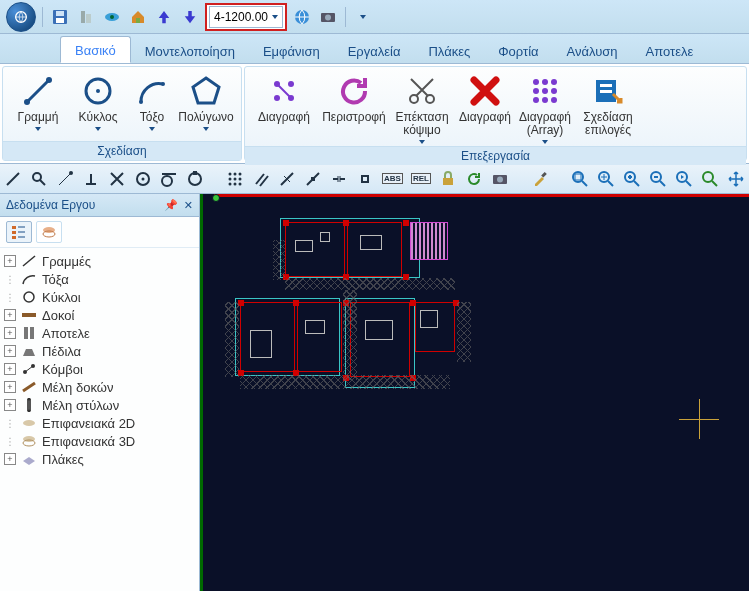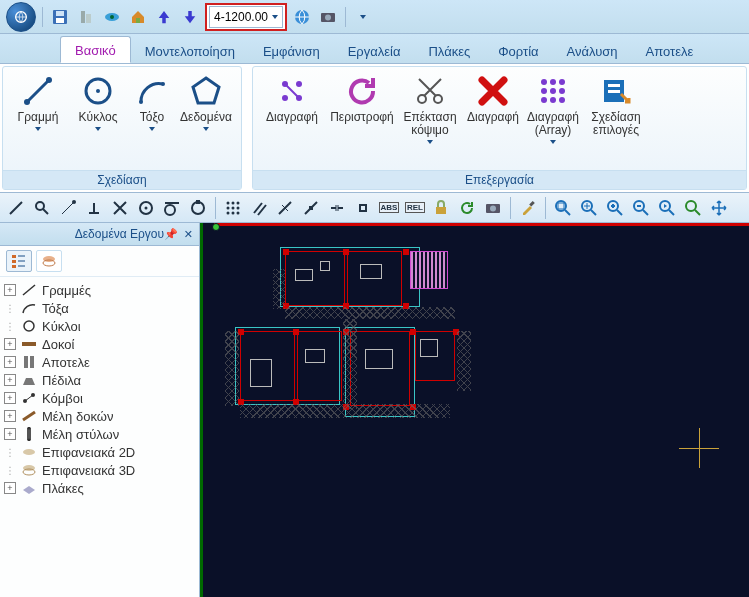--- a/index.html
+++ b/index.html
@@ -34,58 +34,58 @@
   .tabstrip {
     height: 30px; background: linear-gradient(#cde6f7,#c2deee);
     display:flex; align-items:flex-end; padding: 0 4px 0 60px; gap:0;
     border-bottom:1px solid #9db9d4;
   }
   .tab {
     padding: 6px 14px 4px; font-size:13px; color:#1b4f88; cursor:pointer;
   }
   .tab.active {
     background:#fff; border:1px solid #9db9d4; border-bottom:1px solid #fff;
-    border-radius:3px 3px 0 0; color:#a21caf;
+    border-radius:3px 3px 0 0; color:#3b82f6;
   }
 
   
   .ribbon {
-    height: 129px; background:#fff; border-bottom:1px solid #9db9d4;
-    display:flex; gap:10px; padding:2px;
+    height: 100px; background:#fff; border-bottom:1px solid #9db9d4;
+    display:flex; gap:2px; padding:2px;
   }
   .group {
     border:1px solid #c7dff0; border-radius:3px; display:flex; flex-direction:column;
     background:linear-gradient(#fdfefe,#eaf3fa);
   }
   .group-body { flex:1; display:flex; align-items:flex-start; padding:4px 6px 0; gap:2px; }
   .group-title { text-align:center; font-size:12px; color:#1b4f88; padding:2px 0; background:#d5e8f6; border-top:1px solid #c7dff0;}
   .big-btn {
     display:flex; flex-direction:column; align-items:center; justify-content:flex-start;
     width:58px; padding:2px 0; font-size:12px; color:#333; gap:2px; text-align:center;
     cursor:pointer; border-radius:3px;
   }
   .big-btn .ico { width:36px; height:36px; display:flex; align-items:center; justify-content:center; }
   .big-btn .lbl { line-height:1.1; }
   .big-btn .caret { width:0;height:0;border-left:3px solid transparent;border-right:3px solid transparent;border-top:4px solid #1b4f88; margin-top:1px;}
 
   
   .toolstrip {
     height: 30px; background:linear-gradient(#eaf3fa,#d5e8f6);
     border-bottom:1px solid #9db9d4;
-    display:flex; align-items:center; gap:2px; padding:0 4px;
+    display:flex; align-items:center; gap:8px; padding:0 4px;
   }
   .tool { width:24px; height:24px; display:flex; align-items:center; justify-content:center; border-radius:2px; cursor:pointer;}
   .tsep { width:1px; height:22px; background:#9db9d4; margin:0 3px; }
 
   
   .workarea { display:flex; height:397px; }
   .sidepanel { width:200px; border-right:1px solid #9db9d4; display:flex; flex-direction:column; background:#fdfefe;}
   .panel-hdr {
     background:linear-gradient(#d5e8f6,#c2deee); color:#1b4f88; font-size:12px;
-    padding:4px 6px; display:flex; align-items:center; justify-content:flex-end;
+    padding:4px 6px; display:flex; align-items:center; justify-content:space-between;
     border-bottom:1px solid #9db9d4;
   }
   .panel-hdr .ctrls { display:flex; gap:6px; }
   .panel-tabs { display:flex; gap:4px; padding:4px 6px; border-bottom:1px solid #e0ecf5;}
   .ptab { width:26px; height:22px; border:1px solid #c7dff0; display:flex; align-items:center; justify-content:center; border-radius:2px; background:#fff;}
   .ptab.active { background:#eaf3fa; border-color:#9db9d4; }
   .tree { flex:1; overflow:auto; padding:4px 2px; font-size:13px; color:#333; }
   .node { display:flex; align-items:center; gap:4px; padding:1px 2px; white-space:nowrap;}
   .exp { width:12px; height:12px; border:1px solid #888; font-size:9px; line-height:10px; text-align:center; color:#555; background:#fff;}
   .vdots { color:#aaa; font-size:10px; width:12px; text-align:center;}
@@ -232,21 +232,21 @@
           </div>
         <div class="lbl">Τόξο</div>
         <div class="caret"></div>
       </div>
       <div class="big-btn">
         <div class="ico">
             <svg width="34" height="34" viewBox="0 0 34 34">
               <path d="M17 4 L30 13 L25 29 L9 29 L4 13 Z" stroke="#1b4f88" stroke-width="3" fill="none"></path>
             </svg>
           </div>
-        <div class="lbl">Δεδομένα</div>
+        <div class="lbl">Πολύγωνο</div>
         <div class="caret"></div>
       </div>
     </div>
     <div class="group-title">Σχεδίαση</div>
   </div>
 
   <div class="group" style="flex:1">
     <div class="group-body">
       <div class="big-btn" style="width:66px">
         <div class="ico">

